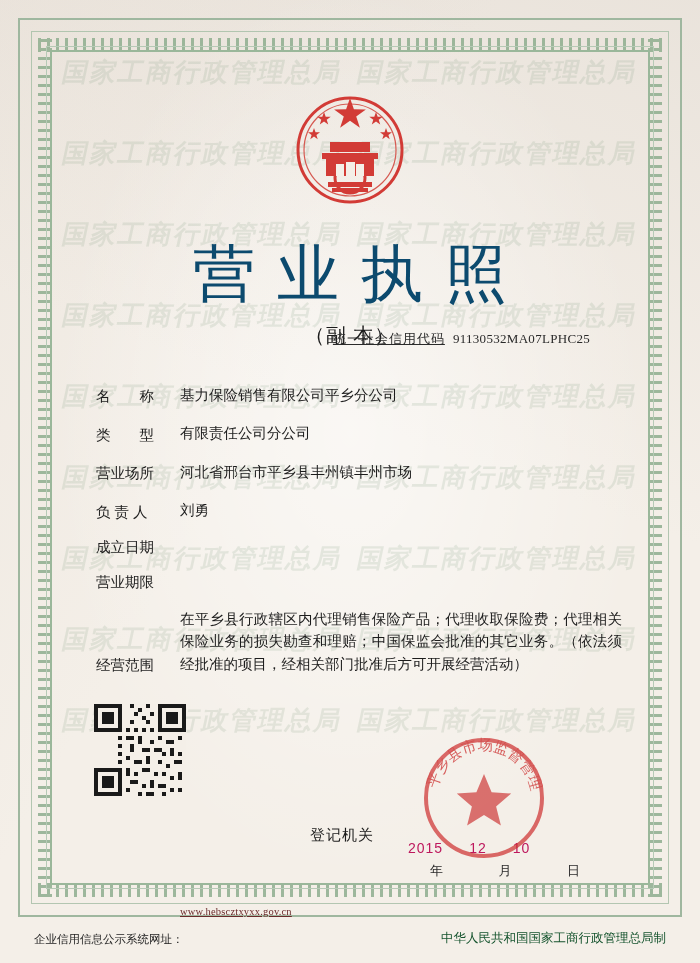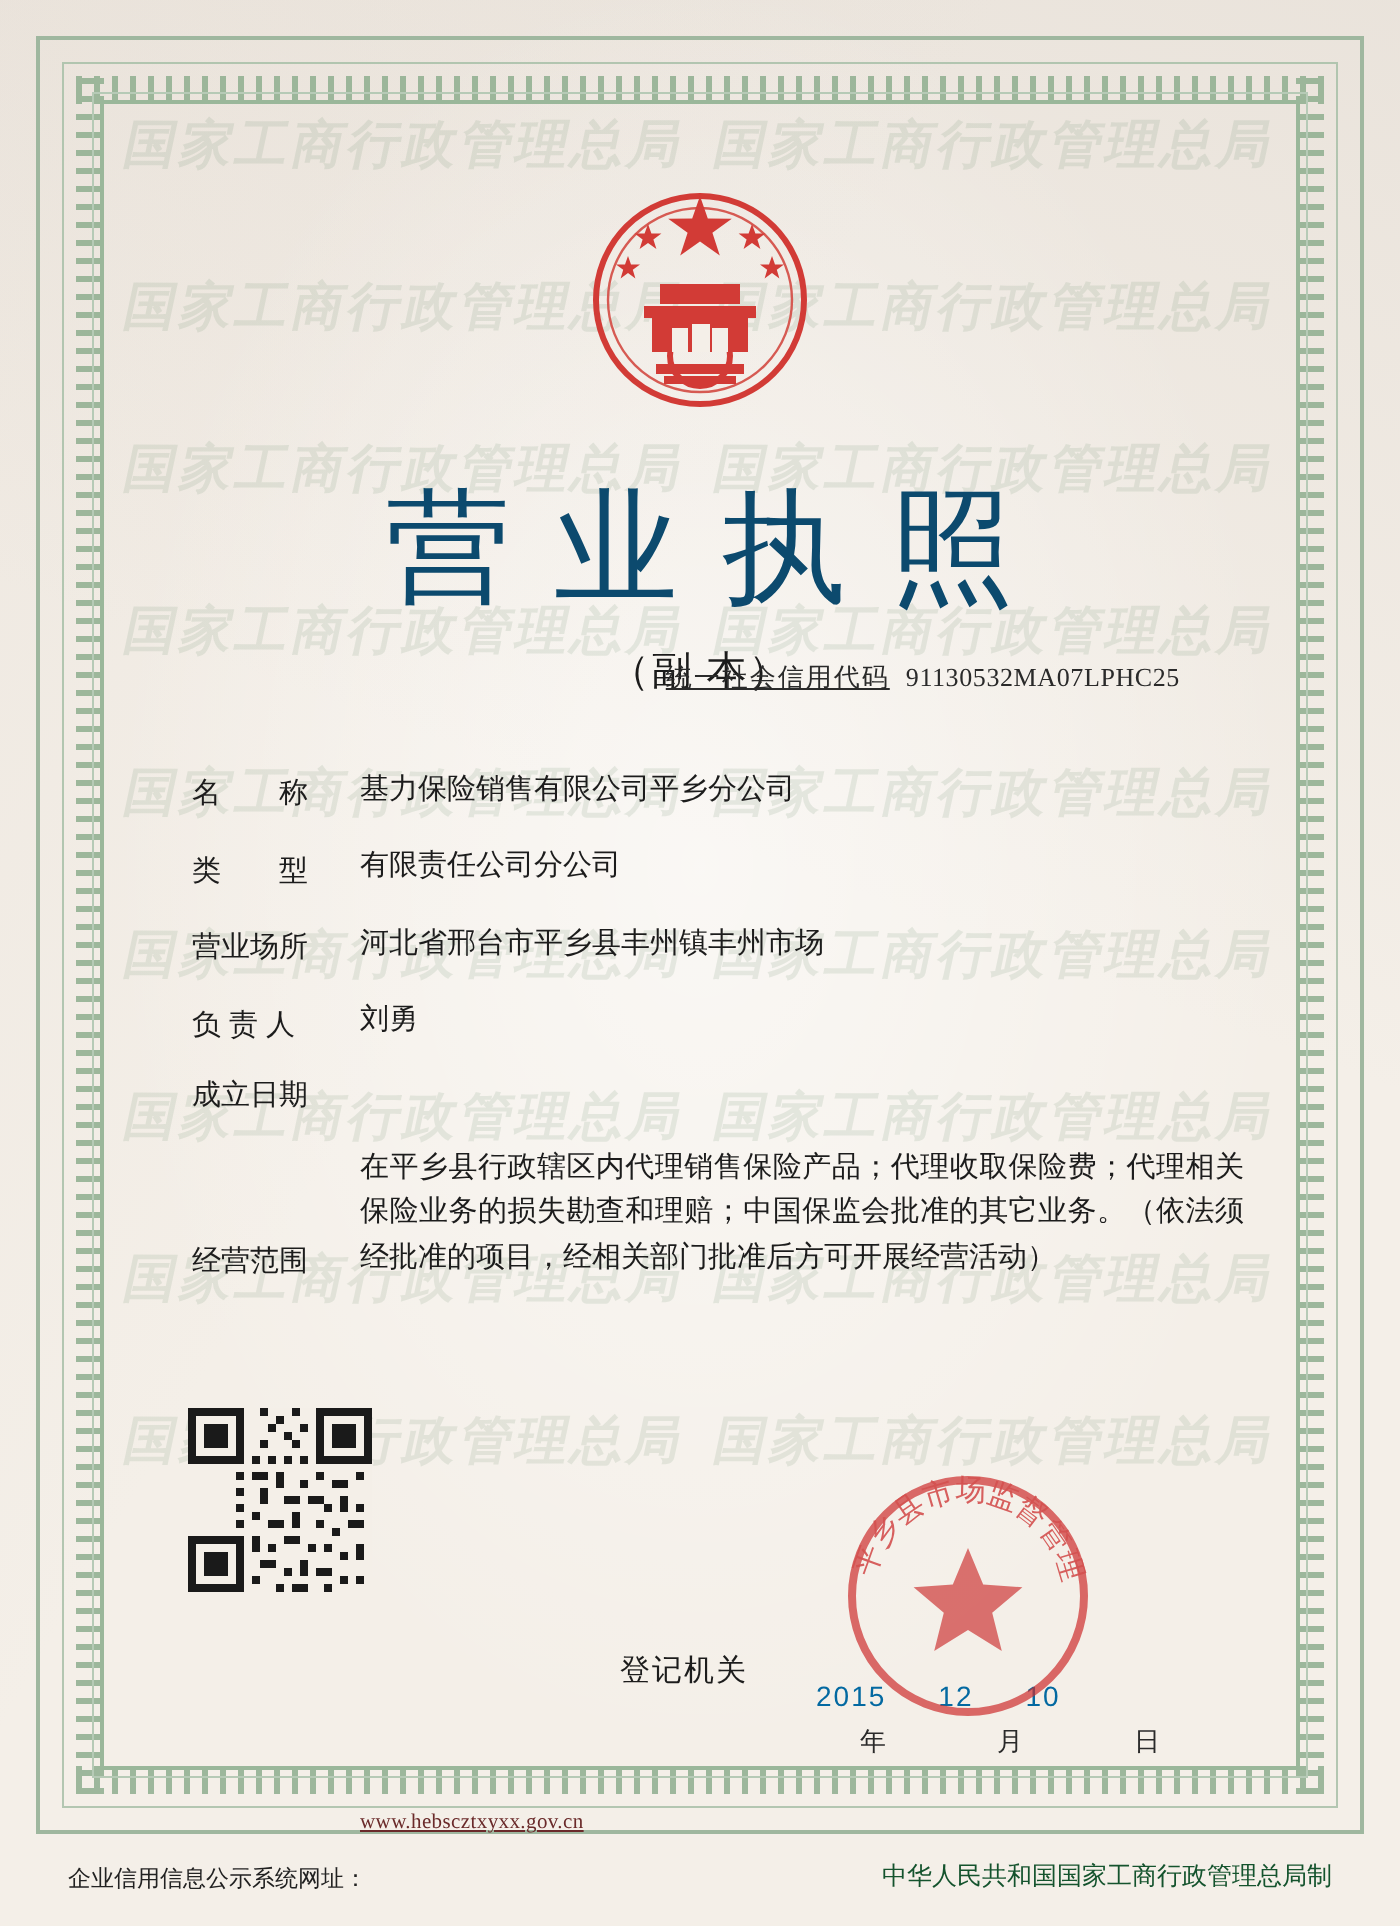--- a/index.html
+++ b/index.html
@@ -216,21 +216,21 @@
     letter-spacing: 1px;
     color: #1c1c1c;
   }
   .date-line {
     position: absolute;
     left: 408px;
     top: 840px;
     width: 180px;
     display: flex;
     font-size: 14px;
-    color: #0369a1;
+    color: #be185d;
     letter-spacing: 1px;
   }
   .date-line span { margin-right: 26px; }
   .date-units {
     position: absolute;
     left: 430px;
     top: 862px;
     width: 150px;
     display: flex;
     justify-content: space-between;
@@ -374,20 +374,24 @@
     <div class="field-row">
       <div class="field-label">营业场所</div>
       <div class="field-value">河北省邢台市平乡县丰州镇丰州市场</div>
     </div>
     <div class="field-row">
       <div class="field-label">负 责 人</div>
       <div class="field-value">刘勇</div>
     </div>
     <div class="field-row">
       <div class="field-label">成立日期</div>
+    </div>
+    <div class="field-row">
+      <div class="field-label">营业期限</div>
+      <div class="field-value"></div>
     </div>
     <div class="field-row scope">
       <div class="field-label">经营范围</div>
       <div class="field-value">在平乡县行政辖区内代理销售保险产品；代理收取保险费；代理相关保险业务的损失勘查和理赔；中国保监会批准的其它业务。（依法须经批准的项目，经相关部门批准后方可开展经营活动）</div>
     </div>
   </div>
 
   <div class="qr">
     <svg width="92" height="92" viewBox="0 0 23 23" shape-rendering="crispEdges">
       <rect width="23" height="23" fill="#f4efe8"></rect>

